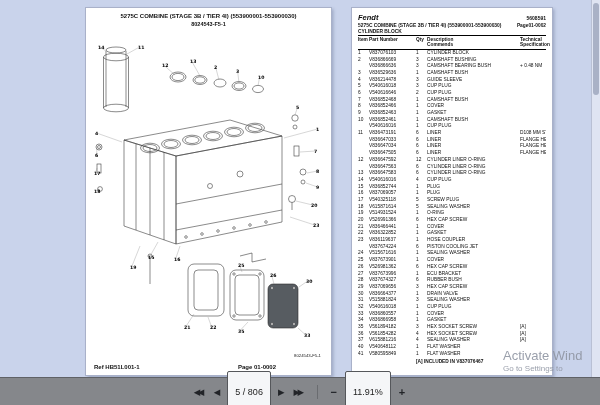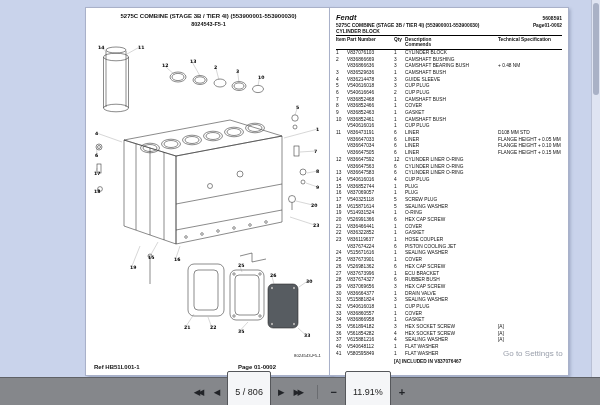--- a/index.html
+++ b/index.html
@@ -3,21 +3,21 @@
 <meta charset="utf-8">
 <style>
   *{margin:0;padding:0;box-sizing:border-box}
   html,body{background:#e9edf7}
   body{font-family:"Liberation Sans",sans-serif}
   .window{position:relative;width:600px;height:405px;background:#c9d3eb;overflow:hidden}
 
   
   .page{position:absolute;top:7px;background:#fff;border:1px solid #a9b1c9;box-shadow:1.5px 2px 3px rgba(80,92,125,.35)}
   .page-left{left:85px;width:247px;height:369px}
-  .page-right{left:329px;width:240px;height:369px}
+  .page-right{left:351px;width:202px;height:369px}
 
   
   .lp-title{padding-top:5px;text-align:center;font-weight:bold;font-size:6px;line-height:7.5px;color:#111}
   .lp-sub{text-align:center;font-weight:bold;font-size:5.5px;line-height:7px;color:#111}
   .diagram{position:absolute;left:4px;top:26px}
   .diagram g{stroke:#3c3c3c;fill:none;stroke-width:.6}
   .diagram .fill-dark{fill:#575c61;stroke:#2d2d2d}
   .diagram .dot{fill:#e7e7e7;stroke:#2d2d2d;stroke-width:.4}
   .diagram text.callout{fill:#000;stroke:none;font-size:4.6px;font-weight:bold;font-family:"DejaVu Sans",sans-serif}
   .diagram line.leader{stroke:#8a8a8a;stroke-width:.35}
@@ -578,20 +578,21 @@
             <span class="c-desc">FLAT WASHER</span>
             <span class="c-spec"></span>
           </div>
         </div>
 
       <div class="footnote">[A] INCLUDED IN V837076467</div>
     </div>
   </div>
 
   <div class="watermark">
+    <div class="wm1">Activate Wind</div>
     <div class="wm2">Go to Settings to</div>
   </div>
 
   <div class="scrollbar">
     <div class="scroll-thumb"></div>
   </div>
 
   <div class="toolbar">
     <div class="tb-group">
       <span class="tb-btn dbl">◀◀</span>

